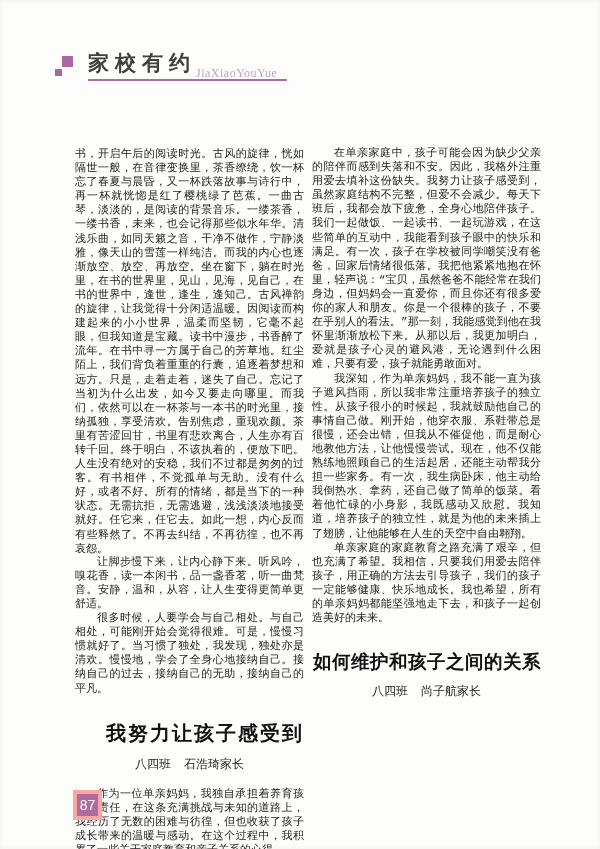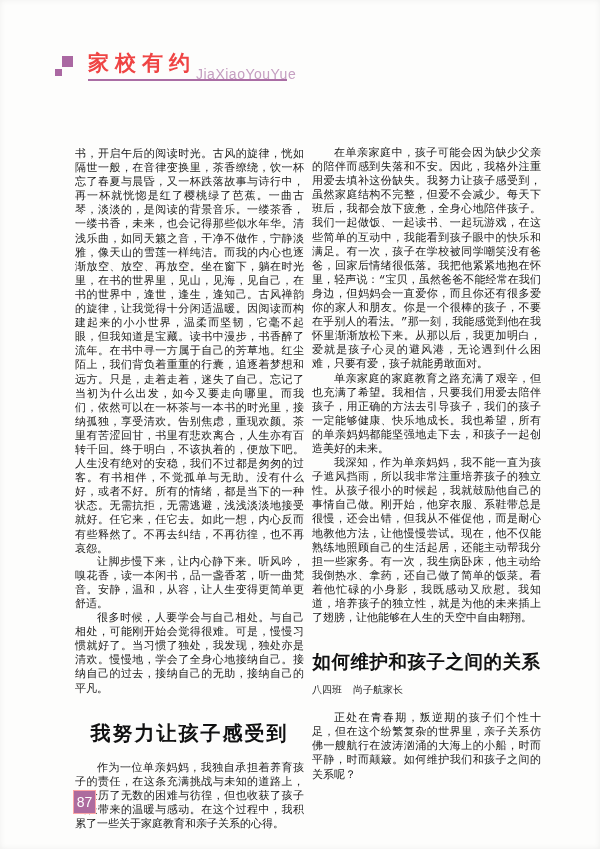--- a/index.html
+++ b/index.html
@@ -16,27 +16,27 @@
     box-shadow:inset 0 0 6px rgba(0,0,0,0.06);
   }
 
   
   .logo-mark { position:absolute; left:55px; top:56px; width:18px; height:20px; }
   .logo-mark .sq-big  { position:absolute; right:0; top:0;  width:11px; height:11px; background:#aa68a2; }
   .logo-mark .sq-sml  { position:absolute; left:0;  top:13px; width:7px; height:7px;  background:#aa68a2; }
   .logo-cn {
     position:absolute; left:88px; top:49px;
     font-size:21px; font-weight:bold; letter-spacing:6px;
-    color:#ef4444; white-space:nowrap;
+    color:#404040; white-space:nowrap;
   }
   .logo-en {
     position:absolute; left:196px; top:66px;
-    font-size:14px; letter-spacing:0.5px;
+    font-size:12px; letter-spacing:0.5px;
     color:#c59fc1; white-space:nowrap;
-    font-family:Liberation Sans, sans-serif;
+    font-family:Liberation Serif, serif;
   }
   .header-rule {
     position:absolute; left:88px; top:79px;
     width:199px; height:2px; background:#aa6da4;
   }
 
   
   .columns {
     position:absolute; left:75px; top:103px;
     width:466px; display:flex; gap:8px;
@@ -48,39 +48,40 @@
     text-align:justify; text-justify:inter-ideograph;
     word-break:break-all;
     color:#1a1a1a;
   }
   .indent { text-indent:2em;font-family:Liberation Mono, monospace; }
 
   .article-title {
     margin:24px 0 0 0;
     font-size:20px; font-weight:600;
     letter-spacing:2px;
-    text-align:center; white-space:nowrap;
+    text-align:right; white-space:nowrap;
     color:#111;
   }
   .article-title.long {
     font-size:18.5px; letter-spacing:0.5px;
   }
   .byline {
     margin-top:9px;
-    font-size:10px; color:#222;
+    text-align:center;
+    font-size:12px; color:#222;
     white-space:nowrap;
   }
   .byline-gap { display:inline-block; width:1.1em; }
   .article-lead { margin-top:14px; }
 
   
   .page-number {
     position:absolute; left:73px; top:790px;
     width:21px; height:22px;
-    background:#ad6b9e; border:1px solid #fca5a5;
+    background:#ad6b9e; border:4px solid #fca5a5;
     color:#ffffff;
     font-family:"Liberation Sans", sans-serif;
     font-size:14px; line-height:22px; text-align:center;
   }
 </style>
 </head>
 <body>
 
 <div class="page">
 
@@ -93,32 +94,34 @@
   <div class="header-rule"></div>
 
   <div class="columns">
 
     <section class="col">
       <p class="para">书，开启午后的阅读时光。古风的旋律，恍如隔世一般，在音律变换里，茶香缭绕，饮一杯忘了春夏与晨昏，又一杯跌落故事与诗行中，再一杯就恍惚是红了樱桃绿了芭蕉。一曲古琴，淡淡的，是阅读的背景音乐。一缕茶香，一缕书香，未来，也会记得那些似水年华。清浅乐曲，如同天籁之音，干净不做作，宁静淡雅，像天山的雪莲一样纯洁。而我的内心也逐渐放空、放空、再放空。坐在窗下，躺在时光里，在书的世界里，见山，见海，见自己，在书的世界中，逢世，逢生，逢知己。古风禅韵的旋律，让我觉得十分闲适温暖。因阅读而构建起来的小小世界，温柔而坚韧，它毫不起眼，但我知道是宝藏。读书中漫步，书香醉了流年。在书中寻一方属于自己的芳草地。红尘陌上，我们背负着重重的行囊，追逐着梦想和远方。只是，走着走着，迷失了自己。忘记了当初为什么出发，如今又要走向哪里。而我们，依然可以在一杯茶与一本书的时光里，接纳孤独，享受清欢。告别焦虑，重现欢颜。茶里有苦涩回甘，书里有悲欢离合，人生亦有百转千回。终于明白，不该执着的，便放下吧。人生没有绝对的安稳，我们不过都是匆匆的过客。有书相伴，不觉孤单与无助。没有什么好，或者不好。所有的情绪，都是当下的一种状态。无需抗拒，无需逃避，浅浅淡淡地接受就好。任它来，任它去。如此一想，内心反而有些释然了。不再去纠结，不再彷徨，也不再哀怨。</p>
       <p class="para indent">让脚步慢下来，让内心静下来。听风吟，嗅花香，读一本闲书，品一盏香茗，听一曲梵音。安静，温和，从容，让人生变得更简单更舒适。</p>
       <p class="para indent">很多时候，人要学会与自己相处。与自己相处，可能刚开始会觉得很难。可是，慢慢习惯就好了。当习惯了独处，我发现，独处亦是清欢。慢慢地，学会了全身心地接纳自己。接纳自己的过去，接纳自己的无助，接纳自己的平凡。</p>
 
       <h2 class="article-title">我努力让孩子感受到</h2>
+      <div class="byline">
+        <span>八四班</span><span class="byline-gap"></span><span>石浩琦家长</span>
+      </div>
       <p class="para indent article-lead">作为一位单亲妈妈，我独自承担着养育孩子的责任，在这条充满挑战与未知的道路上，我经历了无数的困难与彷徨，但也收获了孩子成长带来的温暖与感动。在这个过程中，我积累了一些关于家庭教育和亲子关系的心得。</p>
     </section>
 
     <section class="col">
       <p class="para indent">在单亲家庭中，孩子可能会因为缺少父亲的陪伴而感到失落和不安。因此，我格外注重用爱去填补这份缺失。我努力让孩子感受到，虽然家庭结构不完整，但爱不会减少。每天下班后，我都会放下疲惫，全身心地陪伴孩子。我们一起做饭、一起读书、一起玩游戏，在这些简单的互动中，我能看到孩子眼中的快乐和满足。有一次，孩子在学校被同学嘲笑没有爸爸，回家后情绪很低落。我把他紧紧地抱在怀里，轻声说：“宝贝，虽然爸爸不能经常在我们身边，但妈妈会一直爱你，而且你还有很多爱你的家人和朋友。你是一个很棒的孩子，不要在乎别人的看法。”那一刻，我能感觉到他在我怀里渐渐放松下来。从那以后，我更加明白，爱就是孩子心灵的避风港，无论遇到什么困难，只要有爱，孩子就能勇敢面对。</p>
+      <p class="para indent">我深知，作为单亲妈妈，我不能一直为孩子遮风挡雨，所以我非常注重培养孩子的独立性。从孩子很小的时候起，我就鼓励他自己的事情自己做。刚开始，他穿衣服、系鞋带总是很慢，还会出错，但我从不催促他，而是耐心地教他方法，让他慢慢尝试。现在，他不仅能熟练地照顾自己的生活起居，还能主动帮我分担一些家务。有一次，我生病卧床，他主动给我倒热水、拿药，还自己做了简单的饭菜。看着他忙碌的小身影，我既感动又欣慰。我知道，培养孩子的独立性，就是为他的未来插上了翅膀，让他能够在人生的天空中自由翱翔。</p>
       <p class="para indent">单亲家庭的家庭教育之路充满了艰辛，但也充满了希望。我相信，只要我们用爱去陪伴孩子，用正确的方法去引导孩子，我们的孩子一定能够健康、快乐地成长。我也希望，所有的单亲妈妈都能坚强地走下去，和孩子一起创造美好的未来。</p>
-      <p class="para indent">我深知，作为单亲妈妈，我不能一直为孩子遮风挡雨，所以我非常注重培养孩子的独立性。从孩子很小的时候起，我就鼓励他自己的事情自己做。刚开始，他穿衣服、系鞋带总是很慢，还会出错，但我从不催促他，而是耐心地教他方法，让他慢慢尝试。现在，他不仅能熟练地照顾自己的生活起居，还能主动帮我分担一些家务。有一次，我生病卧床，他主动给我倒热水、拿药，还自己做了简单的饭菜。看着他忙碌的小身影，我既感动又欣慰。我知道，培养孩子的独立性，就是为他的未来插上了翅膀，让他能够在人生的天空中自由翱翔。</p>
 
       <h2 class="article-title long">如何维护和孩子之间的关系</h2>
       <div class="byline">
         <span>八四班</span><span class="byline-gap"></span><span>尚子航家长</span>
       </div>
-      <p class="para indent article-lead">正处在青春期，叛逆期的孩子们个性十足，但在这个纷繁复杂的世界里，亲子关系仿佛一艘航行在波涛汹涌的大海上的小船，时而平静，时而颠簸。如何维护我们和孩子之间的关系呢？</p>
     </section>
 
   </div>
 
   <div class="page-number">87</div>
 
 </div>
 
 </body></html>

